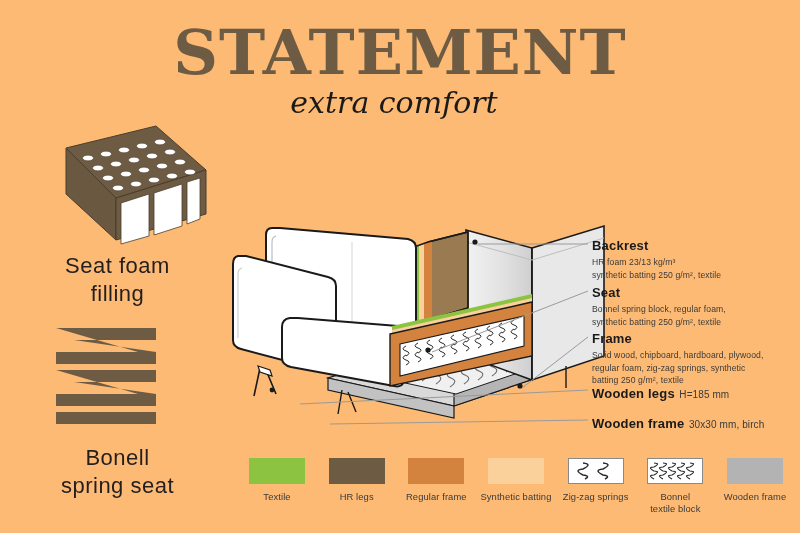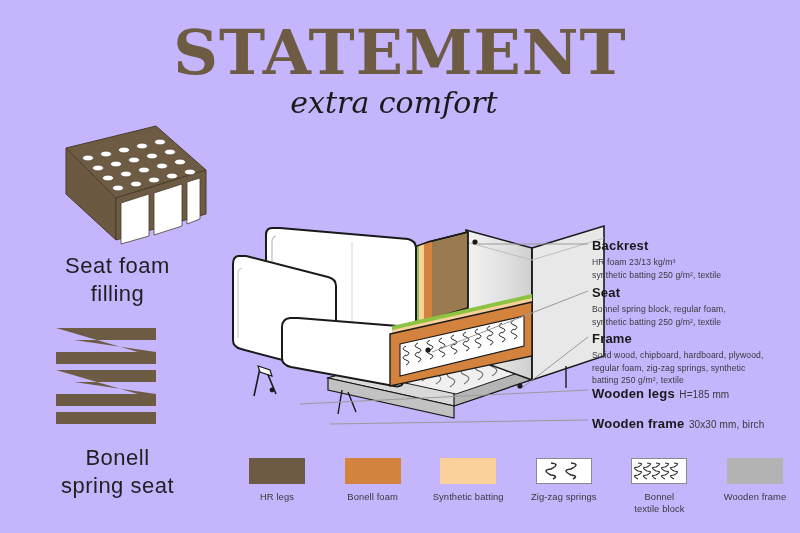--- a/index.html
+++ b/index.html
@@ -7,21 +7,21 @@
     padding: 0;
     background: #ffffff;
   }
   body {
     font-family: "Liberation Sans", sans-serif;
   }
   #page {
     position: relative;
     width: 800px;
     height: 533px;
-    background: #c4b5fd;
+    background: #fdba74;
     overflow: hidden;
   }
 
   
   .title {
     position: absolute;
     left: 0;
     top: 22px;
     width: 800px;
     text-align: center;
@@ -331,29 +331,33 @@
     <span class="c-title-suffix">H=185 mm</span>
   </div>
 
   <div class="callout" id="callout-wooden-frame">
     <span class="c-title">Wooden frame</span>
     <span class="c-title-suffix">30x30 mm, birch</span>
   </div>
 
   <div class="legend">
 
+    <div class="legend-item">
+      <div class="legend-swatch" id="sw-textile" style="background: rgb(140, 195, 64);"></div>
+      <div class="legend-label">Textile</div>
+    </div>
 
     <div class="legend-item">
       <div class="legend-swatch" id="sw-hr-foam" style="background: rgb(110, 91, 67);"></div>
       <div class="legend-label">HR legs</div>
     </div>
 
     <div class="legend-item">
       <div class="legend-swatch" id="sw-regular-foam" style="background: rgb(212, 131, 63);"></div>
-      <div class="legend-label">Bonell foam</div>
+      <div class="legend-label">Regular frame</div>
     </div>
 
     <div class="legend-item">
       <div class="legend-swatch" id="sw-synthetic-batting" style="background: rgb(250, 209, 154);"></div>
       <div class="legend-label">Synthetic batting</div>
     </div>
 
     <div class="legend-item">
       <div class="legend-swatch bordered">
         <svg width="54" height="24" viewBox="0 0 54 24">

